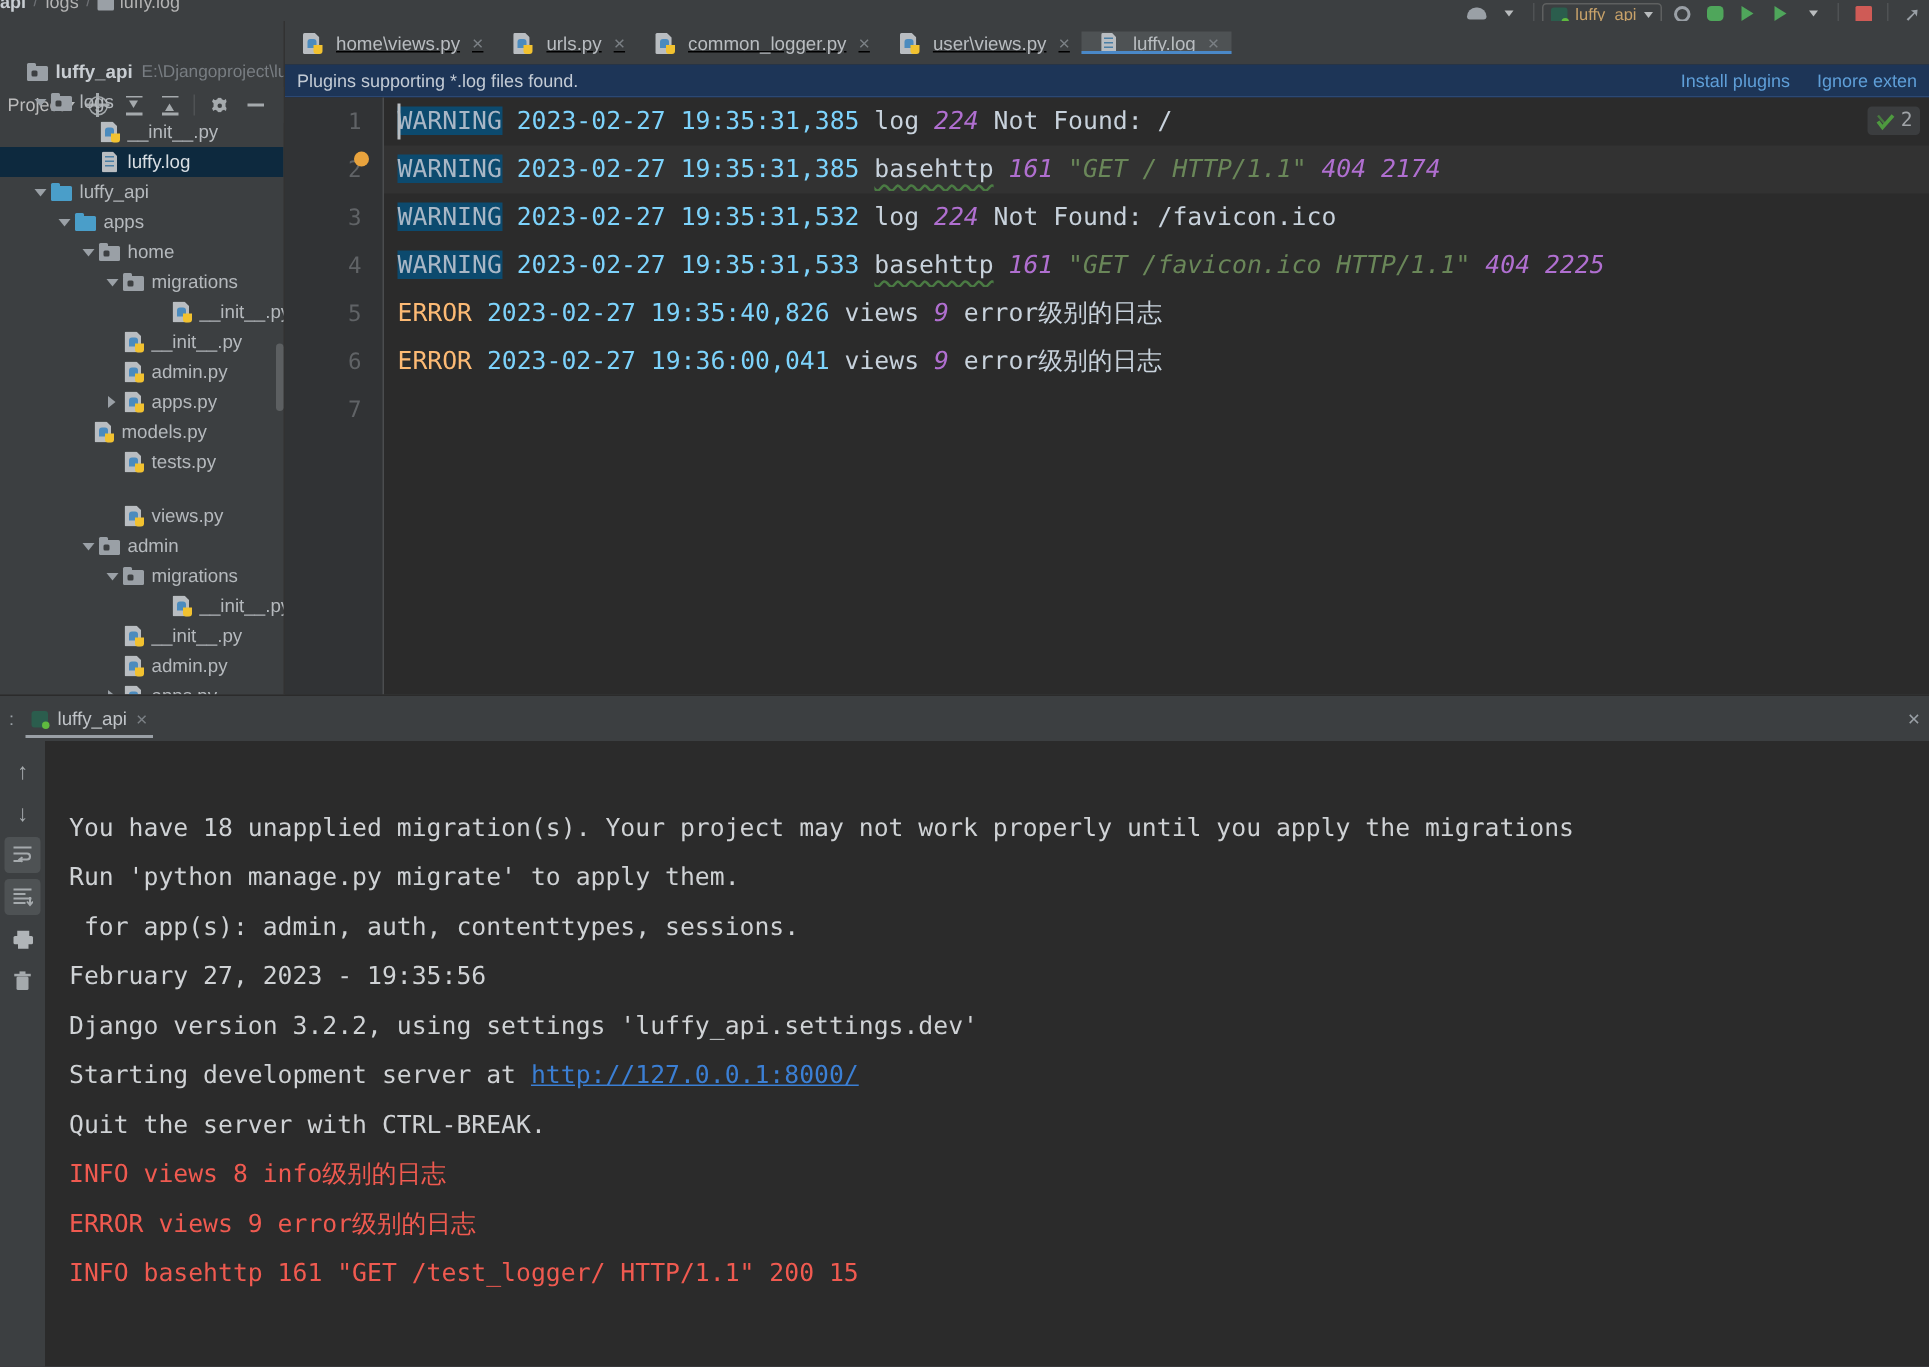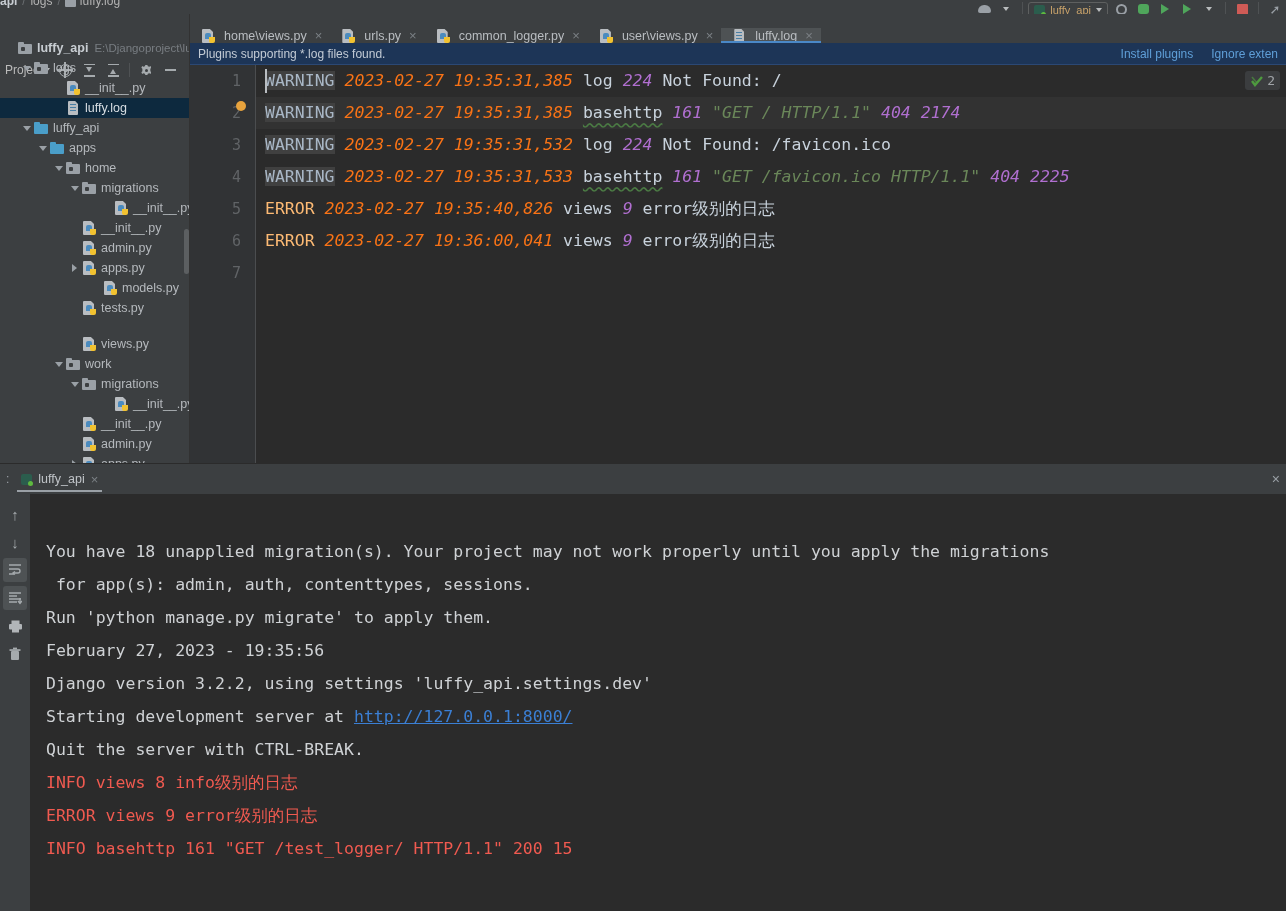--- a/index.html
+++ b/index.html
@@ -206,22 +206,23 @@
     position:absolute; right:0; top:215px; width:5px; height:45px;
     background:#5c5f61; border-radius:3px;
   }
 
   
   .editor-area {
     position:absolute; left:190px; top:14px; width:1096px; height:449px;
     background:#2b2b2b;
   }
   .tabbar {
-    height: 29px; background:#3c3f41; display:flex; align-items:flex-end;
+    height: 29px; background:#3c3f41; display:flex; align-items:center;
     border-bottom: 0;
+    text-decoration: underline;
   }
   .tab {
     display:flex; align-items:center; gap:5px; padding: 0 8px 0 10px;
     font-size: 12.5px; color:#b9bdc1; position:relative; cursor:default;
   }
   .tab.active { background:#4e5254; }
   .tab.active::after {
     content:''; position:absolute; left:0; right:0; bottom:0; height:2px; background:#4a88c7;
   }
   .tab .tabico { width:15px;height:15px; position:relative; flex:0 0 15px;}
@@ -256,23 +257,23 @@
     flex:1; position:relative; overflow:hidden;
     font-family:"DejaVu Sans Mono", monospace; font-size:16.5px;
   }
   .cline {
     height:32px; line-height:32px; white-space:pre; padding-left:9px;
   }
   .cline.hl { background:#323232; }
   .caret {
     position:absolute; left:9px; top:4px; width:1.5px; height:24px; background:#b9bdc1;
   }
-  .tok-warn { color:#a9b7c6; background:#404040; }
+  .tok-warn { color:#a9b7c6; background:#0c4a6e; }
   .tok-err { color:#fdba74; }
-  .tok-ts { color:#f97316;font-style:italic; }
+  .tok-ts { color:#7dd3fc; }
   .tok-mod { color:#c8d2dc; }
   .tok-num { color:#b06fd0; font-style: italic; }
   .tok-txt { color:#c8d2dc; }
   .tok-str { color:#6a8759; font-style: italic; }
   .squig {
     text-decoration: underline; text-decoration-style: wavy;
     text-decoration-color:#4a7a43; text-underline-offset: 4px;
   }
   .inspect-badge {
     position:absolute; right:6px; top:6px; display:flex; align-items:center; gap:3px;
@@ -492,21 +493,21 @@
         <div class="tree-row" style="padding-left: 68px;">
           <span class="twist closed"></span>
           <span class="ti py">
             <span class="pysnake">
               <span class="b"></span>
               <span class="y"></span>
             </span>
           </span>
           <span class="tname">apps.py</span>
         </div>
-        <div class="tree-row" style="padding-left: 89px;">
+        <div class="tree-row" style="padding-left: 48px;">
           <span class="twist"></span>
           <span class="ti py">
             <span class="pysnake">
               <span class="b"></span>
               <span class="y"></span>
             </span>
           </span>
           <span class="tname">models.py</span>
         </div>
         <div class="tree-row" style="padding-left: 68px;">
@@ -527,21 +528,21 @@
               <span class="y"></span>
             </span>
           </span>
           <span class="tname">views.py</span>
         </div>
         <div class="tree-row" style="padding-left: 52px;">
           <span class="twist open"></span>
           <span class="ti folder-grey">
             <span class="dot"></span>
           </span>
-          <span class="tname">work</span>
+          <span class="tname">admin</span>
         </div>
         <div class="tree-row" style="padding-left: 68px;">
           <span class="twist open"></span>
           <span class="ti folder-grey">
             <span class="dot"></span>
           </span>
           <span class="tname">migrations</span>
         </div>
         <div class="tree-row" style="padding-left: 100px;">
           <span class="twist"></span>
@@ -717,22 +718,22 @@
           <svg width="14" height="14" viewBox="0 0 14 14">
             <rect x="3" y="4" width="8" height="9" rx="1" fill="#a5aaad"></rect>
             <rect x="1.5" y="2.2" width="11" height="1.7" fill="#a5aaad"></rect>
             <rect x="5" y="0.6" width="4" height="1.8" fill="#a5aaad"></rect>
           </svg>
         </div>
       </div>
       <div class="console" id="console-output">
           <div class="conline">&nbsp;</div>
           <div class="conline"><span class="">You have 18 unapplied migration(s). Your project may not work properly until you apply the migrations</span></div>
+          <div class="conline"><span class="">Run 'python manage.py migrate' to apply them.</span></div>
           <div class="conline"><span class=""> for app(s): admin, auth, contenttypes, sessions.</span></div>
-          <div class="conline"><span class="">Run 'python manage.py migrate' to apply them.</span></div>
           <div class="conline"><span class="">February 27, 2023 - 19:35:56</span></div>
           <div class="conline"><span class="">Django version 3.2.2, using settings 'luffy_api.settings.dev'</span></div>
           <div class="conline"><span class="">Starting development server at </span><span class="con-link">http://127.0.0.1:8000/</span></div>
           <div class="conline"><span class="">Quit the server with CTRL-BREAK.</span></div>
           <div class="conline"><span class="con-red">INFO views 8 info级别的日志</span></div>
           <div class="conline"><span class="con-red">ERROR views 9 error级别的日志</span></div>
           <div class="conline"><span class="con-red">INFO basehttp 161 "GET /test_logger/ HTTP/1.1" 200 15</span></div>
         </div>
     </div>
   </div>

